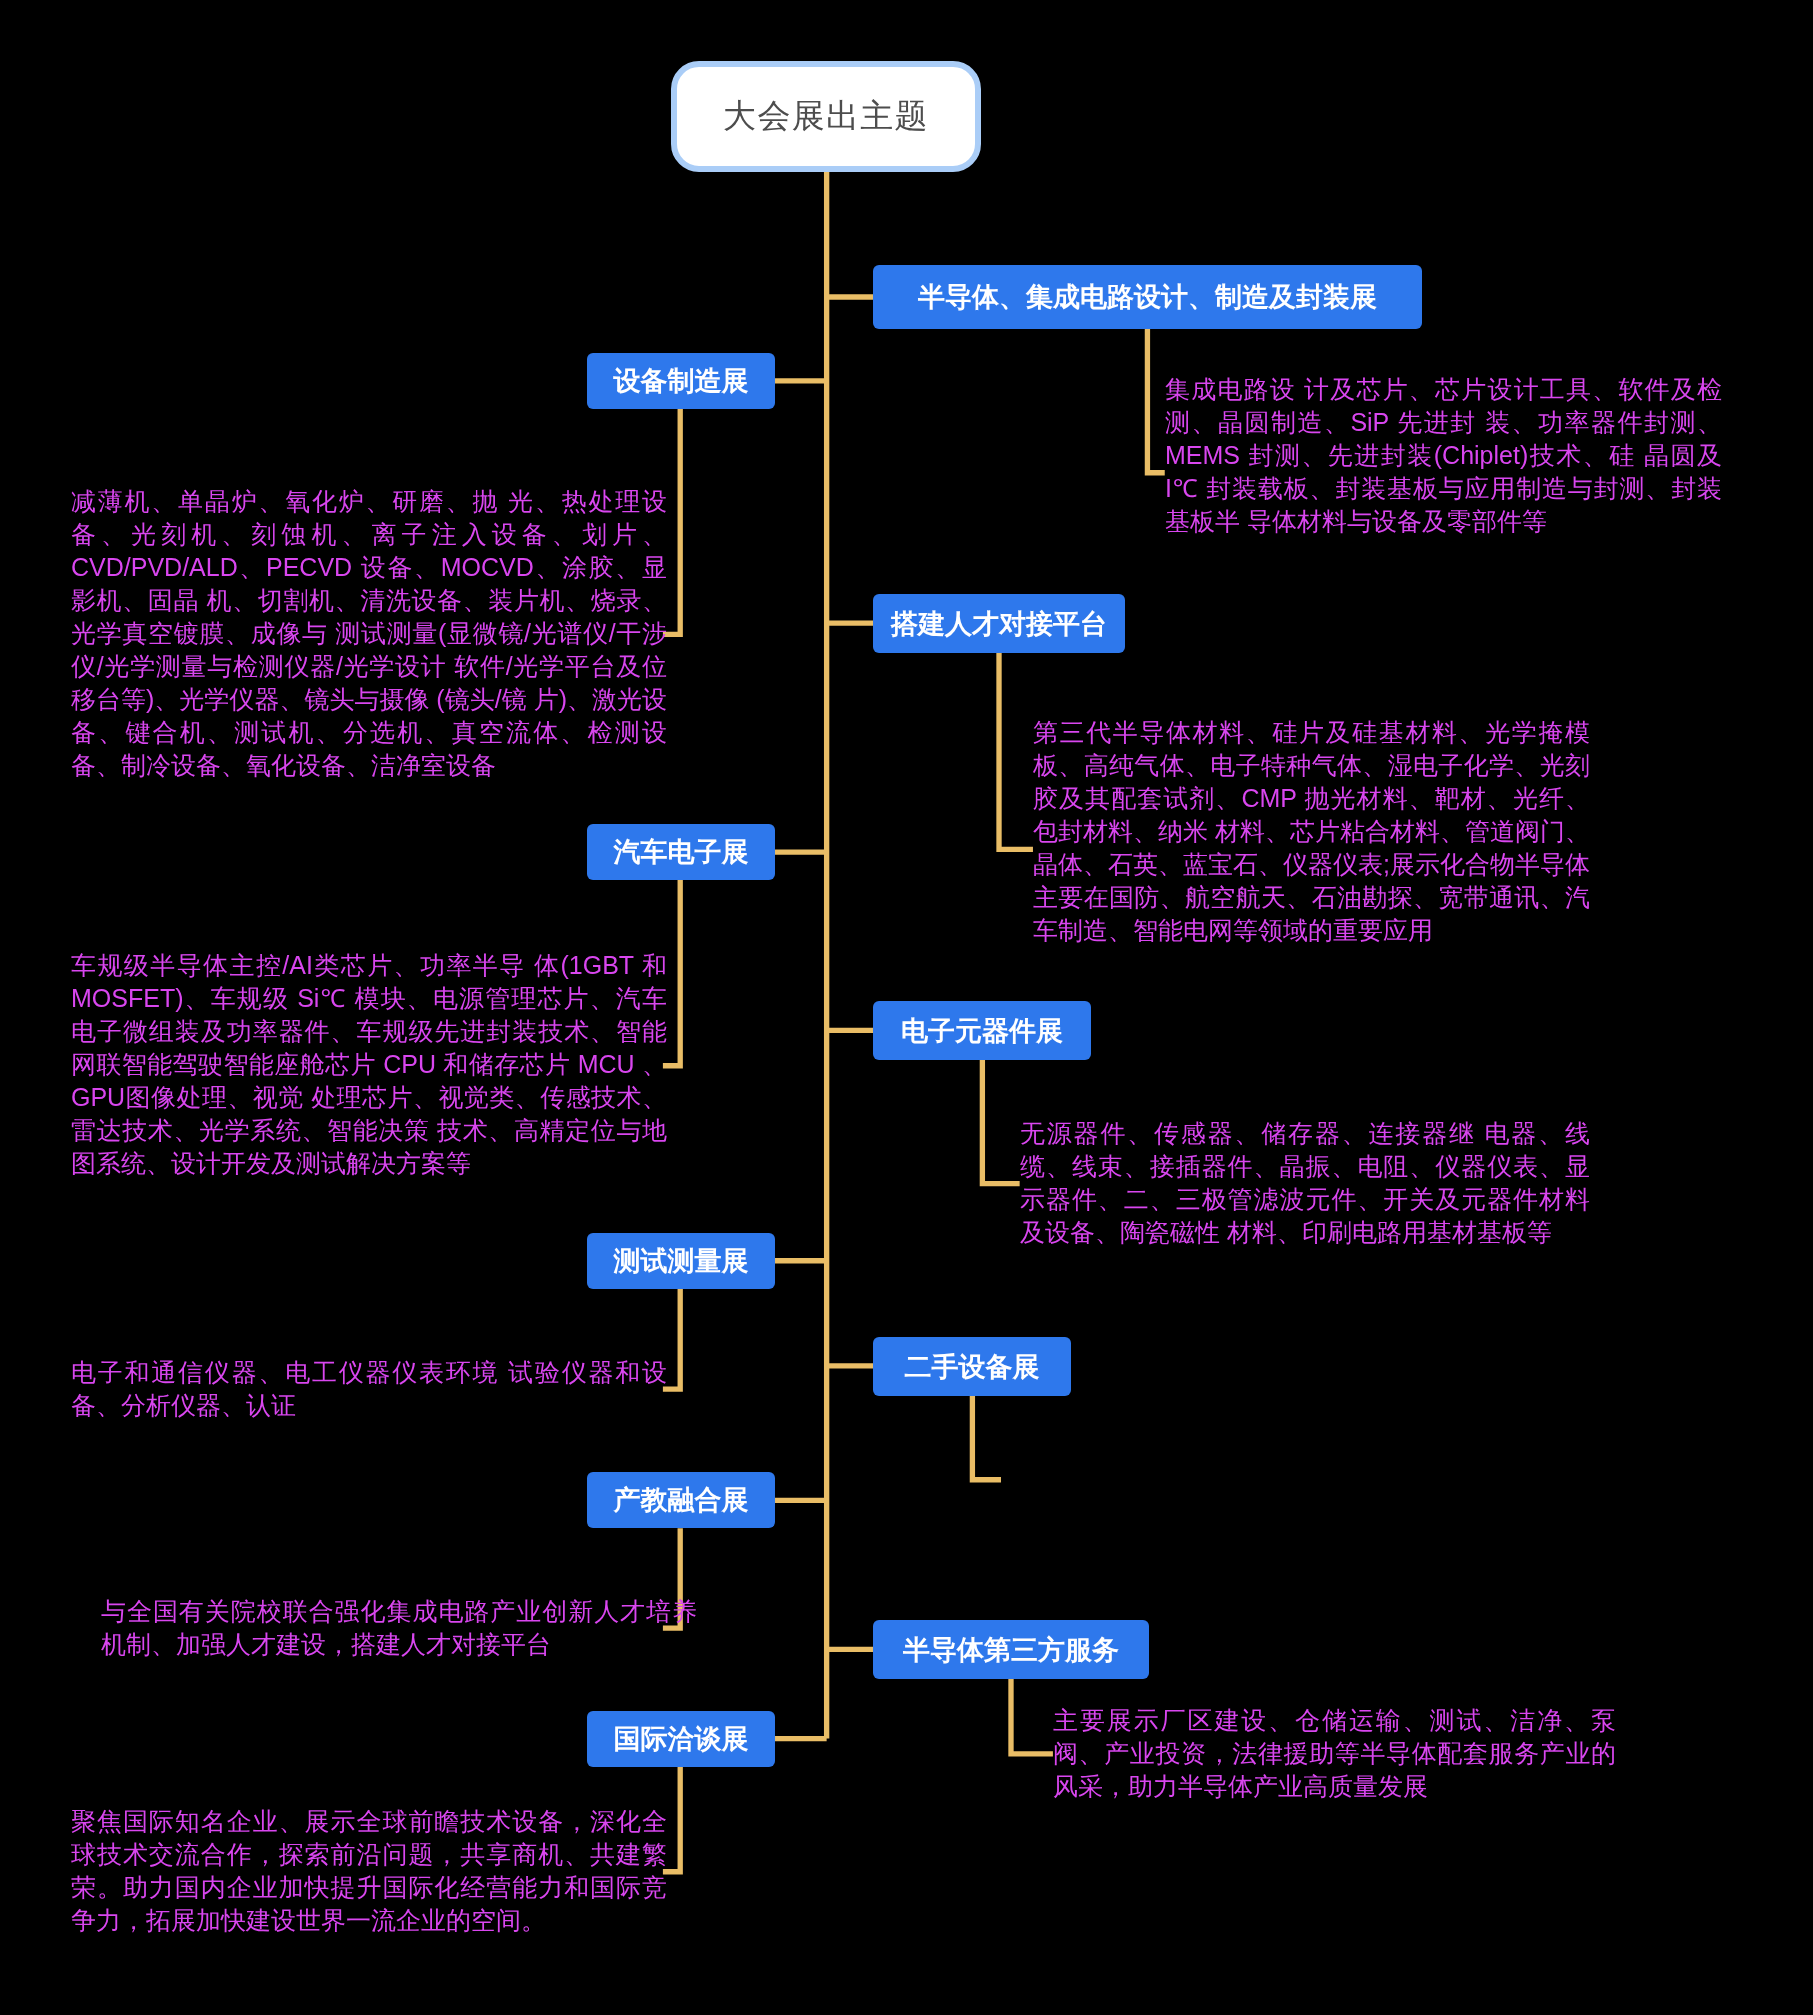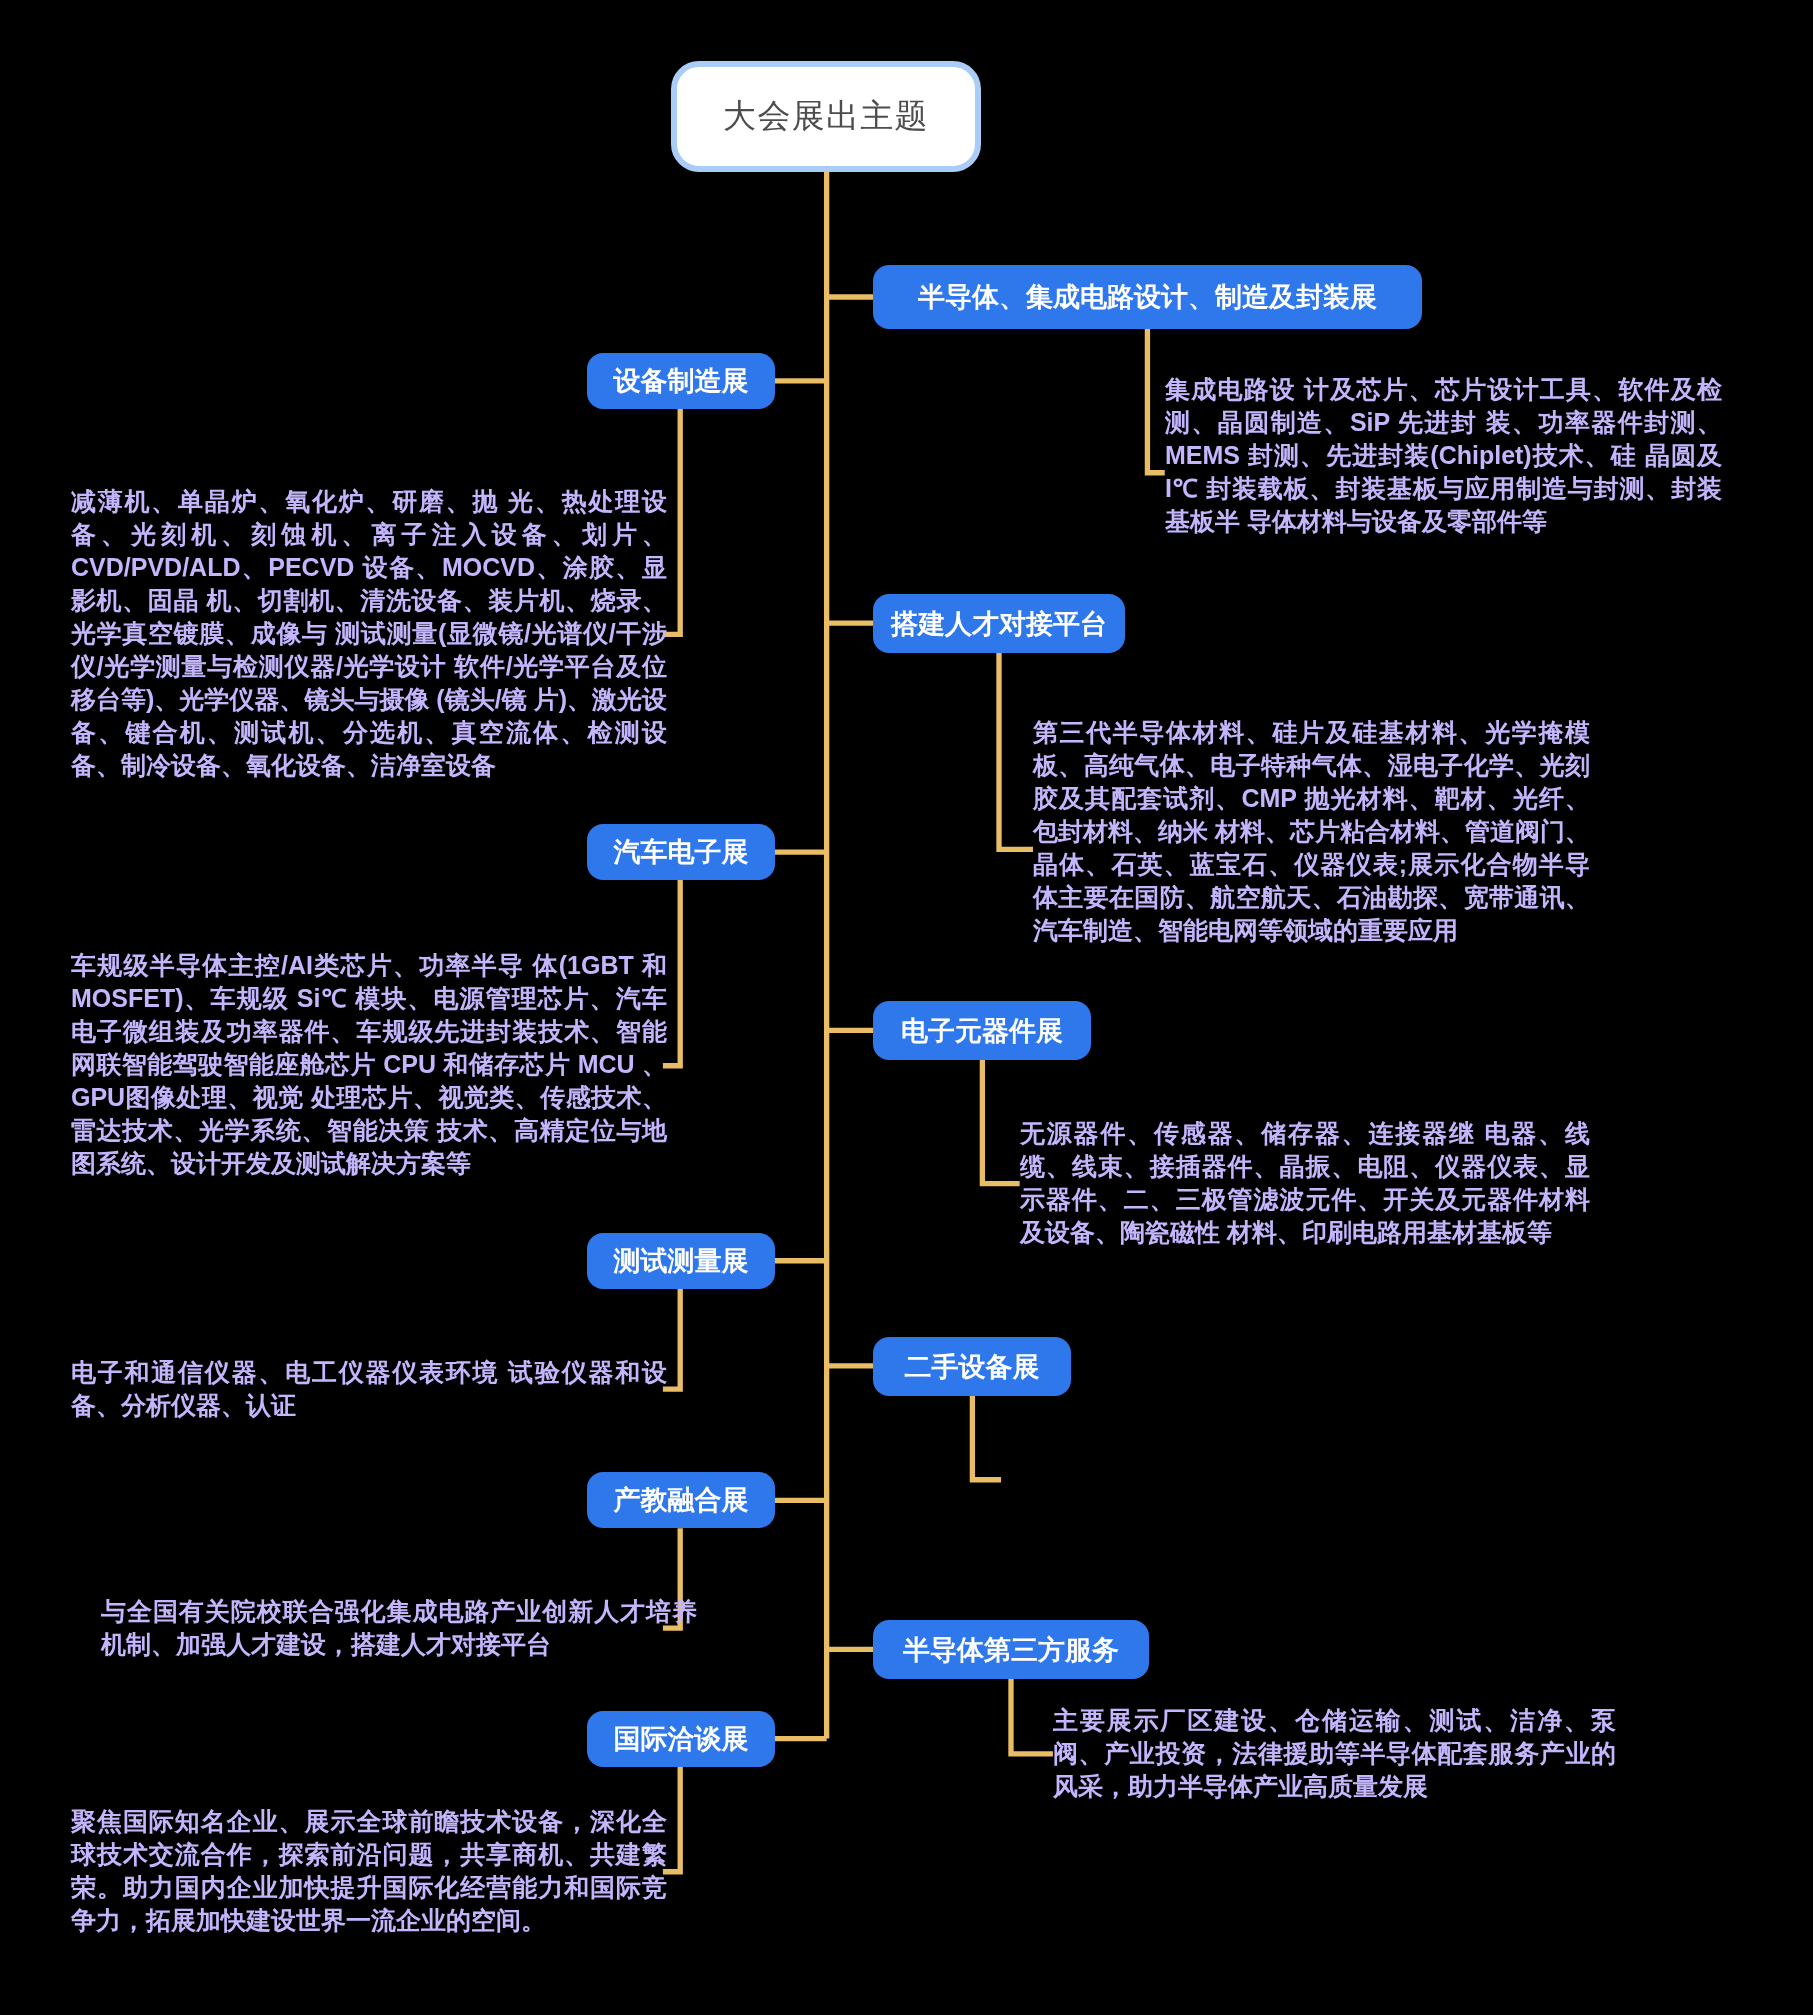--- a/index.html
+++ b/index.html
@@ -43,44 +43,44 @@
     align-items: center;
     justify-content: center;
     color: #4D4D4D;
     font-size: 33px;
     font-weight: normal;
     letter-spacing: 1.3px;
   }
   .branch-node {
     position: absolute;
     background: #2E78EC;
-    border-radius: 16px;
+    border-radius: 6px;
     display: flex;
     align-items: center;
     justify-content: center;
     color: #FFFFFF;
     font-size: 27px;
     font-weight: bold;
     white-space: nowrap;
     box-sizing: border-box;
   }
   .branch-node.left {
     left: 587px;
     width: 188px;
     height: 56px;
   }
   .branch-node.right {
     left: 873px;
     height: 59px;
   }
   .desc {
     position: absolute;
-    color: #c4b5fd;
+    color: #d946ef;
     font-size: 25px;
-    font-weight: bold;
+    font-weight: normal;
     line-height: 33px;
     text-align: justify;
   }
 </style>
 </head>
 <body>
 
 <div id="canvas">
 
   <svg id="connector-svg" viewBox="0 0 2724 3027" width="1813" height="2015">

